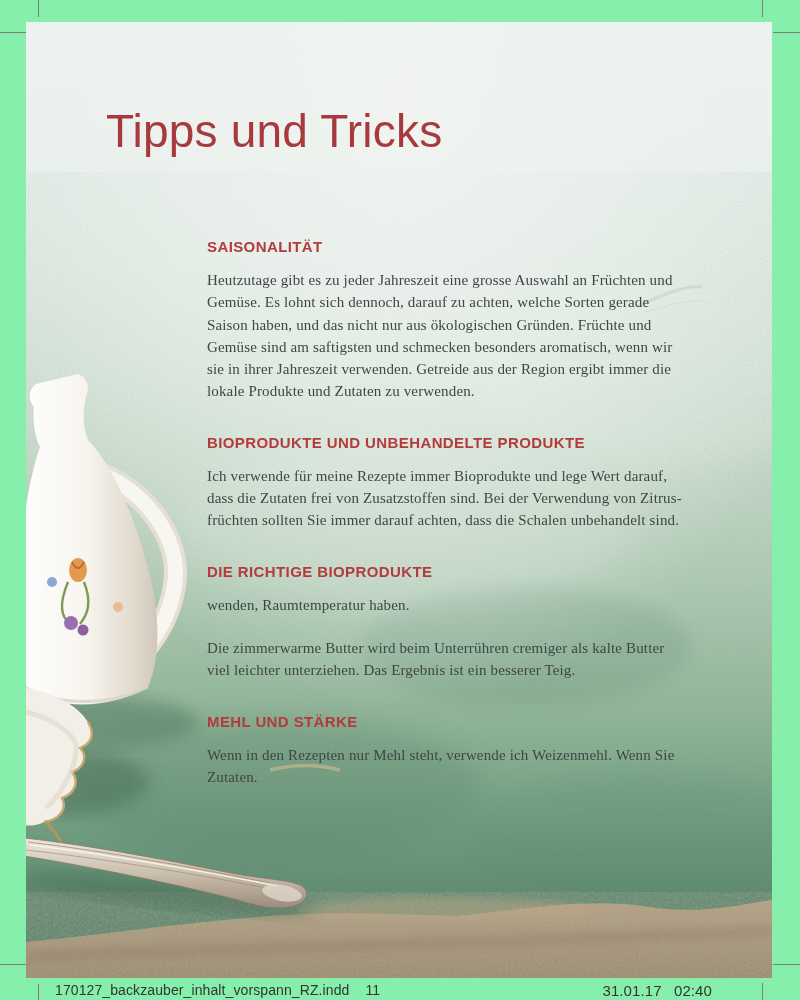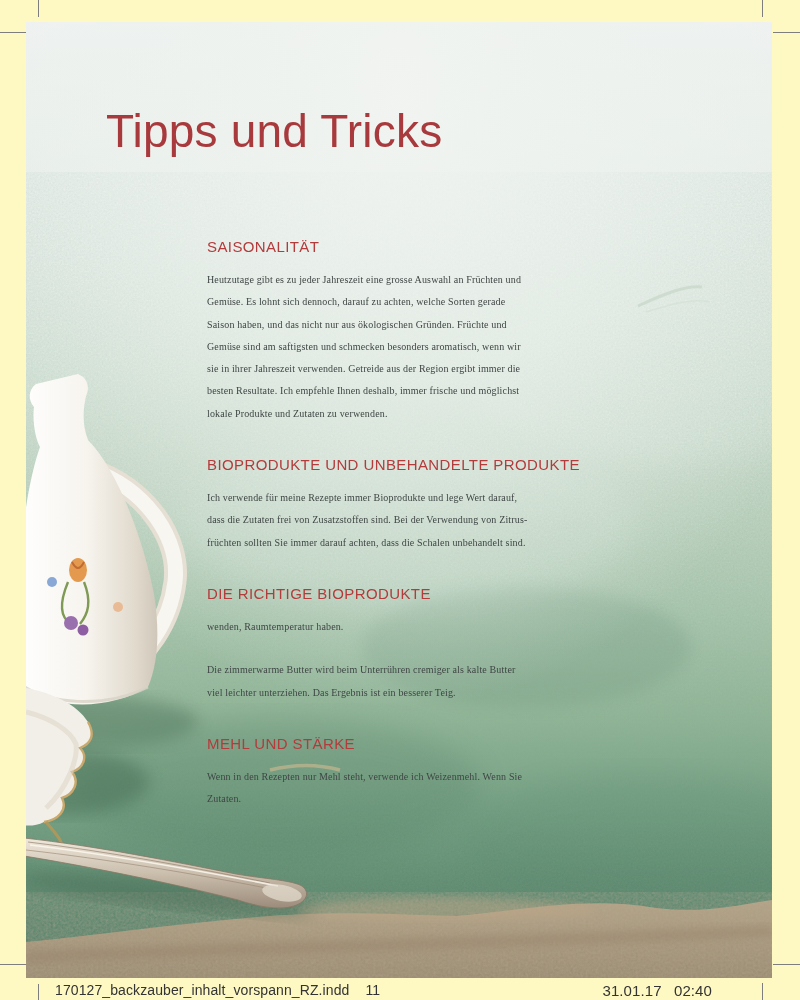--- a/index.html
+++ b/index.html
@@ -1,16 +1,16 @@
 <!DOCTYPE html>
 <html><head>
 <meta charset="utf-8">
 <style>
   html,body{margin:0;padding:0;background:#ffffff;}
-  .sheet{position:relative;width:800px;height:1000px;background:#fef9c3;overflow:hidden;
+  .sheet{position:relative;width:800px;height:1000px;background:#86efac;overflow:hidden;
          font-family:"Liberation Sans",sans-serif;}
   
   .cm{position:absolute;background:#7e7e7e;}
   .cm.vlt{left:38px;top:0;width:1px;height:17px;}
   .cm.vrt{left:762px;top:0;width:1px;height:17px;}
   .cm.vlb{left:38px;top:984px;width:1px;height:16px;}
   .cm.vrb{left:762px;top:983px;width:1px;height:17px;}
   .cm.htl{left:0;top:32px;width:27px;height:1px;}
   .cm.htr{left:773px;top:32px;width:27px;height:1px;}
   .cm.hbl{left:0;top:964px;width:27px;height:1px;}
@@ -18,25 +18,25 @@
   
   .photo{position:absolute;left:26px;top:22px;width:746px;height:956px;overflow:hidden;}
   .photo svg{display:block;}
   
   .page-title{position:absolute;left:106px;top:104px;z-index:3;
       font-family:"Liberation Sans",sans-serif;font-size:46px;font-weight:400;
       letter-spacing:.2px;color:#a83a3d;margin:0;}
   .content{position:absolute;left:207px;top:238px;width:492px;z-index:3;}
   .sec{margin:0 0 31px 0;}
   .sec-head{margin:0 0 13px 0;font-family:"Liberation Sans",sans-serif;
-      font-size:15px;line-height:18px;font-weight:400;letter-spacing:.4px;color:#b33b3c;}
+      font-size:15px;line-height:18px;font-weight:700;letter-spacing:.4px;color:#b33b3c;}
   .para{margin:0 0 21px 0;}
   .para:last-child{margin-bottom:0;}
   .line{display:block;white-space:nowrap;font-family:"Liberation Serif",serif;
-      font-size:10px;line-height:22.3px;letter-spacing:.15px;color:#3f4645;}
+      font-size:15px;line-height:22.3px;letter-spacing:.15px;color:#3f4645;}
   
   .footer-left{position:absolute;left:55px;top:982px;z-index:3;
       font-size:14px;color:#333;letter-spacing:.1px;}
   .footer-left .pageno{margin-left:12px;}
   .footer-right{position:absolute;right:88px;top:982px;z-index:3;
       font-size:15px;color:#333;letter-spacing:.1px;}
   .footer-right .time{margin-left:8px;}
 </style>
 </head>
 <body>
@@ -195,21 +195,20 @@
 
   <div class="content">
     <section class="sec">
       <h2 class="sec-head">SAISONALITÄT</h2>
     <div class="para">
           <span class="line">Heutzutage gibt es zu jeder Jahreszeit eine grosse Auswahl an Früchten und</span>
           <span class="line">Gemüse. Es lohnt sich dennoch, darauf zu achten, welche Sorten gerade</span>
           <span class="line">Saison haben, und das nicht nur aus ökologischen Gründen. Früchte und</span>
           <span class="line">Gemüse sind am saftigsten und schmecken besonders aromatisch, wenn wir</span>
           <span class="line">sie in ihrer Jahreszeit verwenden. Getreide aus der Region ergibt immer die</span>
-          <span class="line">besten Resultate. Ich empfehle Ihnen deshalb, immer frische und möglichst</span>
           <span class="line">lokale Produkte und Zutaten zu verwenden.</span>
         </div>
       </section>
 
     <section class="sec">
       <h2 class="sec-head">BIOPRODUKTE UND UNBEHANDELTE PRODUKTE</h2>
     <div class="para">
           <span class="line">Ich verwende für meine Rezepte immer Bioprodukte und lege Wert darauf,</span>
           <span class="line">dass die Zutaten frei von Zusatzstoffen sind. Bei der Verwendung von Zitrus-</span>
           <span class="line">früchten sollten Sie immer darauf achten, dass die Schalen unbehandelt sind.</span>

